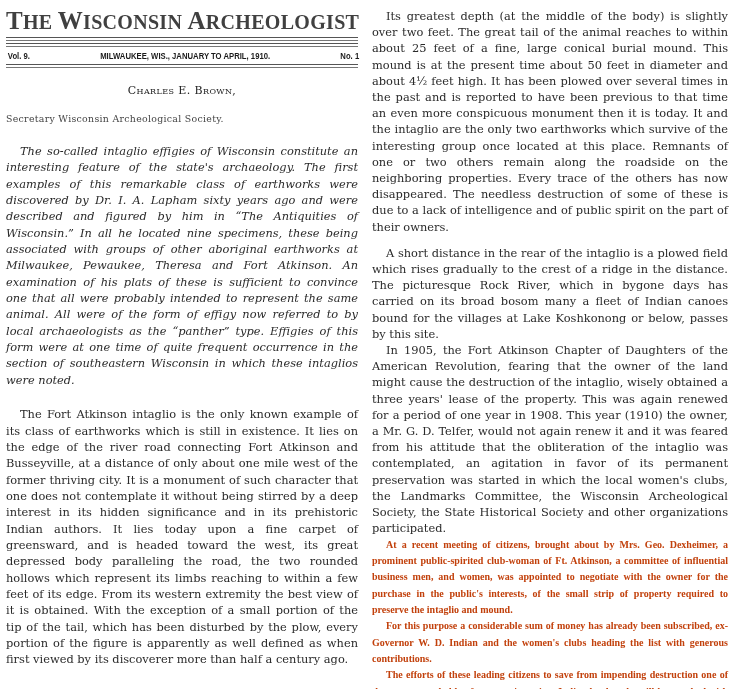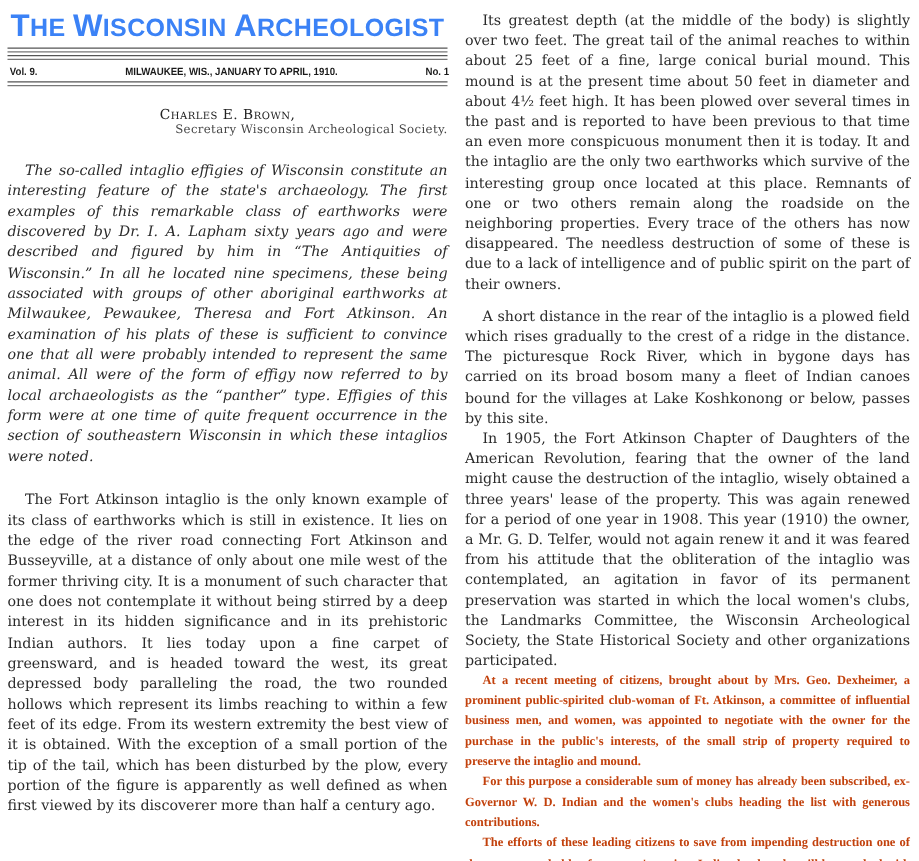--- a/index.html
+++ b/index.html
@@ -22,27 +22,27 @@
     .col-left {
       left: 6px;
       width: 352px;
     }
     .col-right {
       left: 372px;
       width: 356px;
     }
     .masthead-title {
       margin-top: 8px;
-      font-family: Liberation Sans, sans-serif;
+      font-family: Liberation Serif, serif;
       font-weight: bold;
       font-size: 25px;
       letter-spacing: 0.3px;
       text-align: center;
       line-height: 26px;
-      color: #3b82f6;
+      color: #404040;
       white-space: nowrap;
     }
     .masthead-title .sc { font-size: 20px; }
     .rule-double {
       border-top: 1px solid #555;
       border-bottom: 1px solid #777;
       height: 2px;
       margin: 2px 0 0 0;
     }
     .subtitle {
@@ -78,23 +78,23 @@
     }
     .author {
       text-align: center;
       font-size: 11px;
       margin-top: 16px;
       letter-spacing: 0.4px;
       color: #222;
       font-variant: small-caps;
     }
     .author-role {
-      text-align: right;
+      text-align: left;
       font-size: 9.4px;
-      margin-top: 0;
+      margin-top: 16px;
       color: #444;
       letter-spacing: 0.3px;
     }
     p.para {
       margin: 0;
       font-size: 11.4px;
       line-height: 16.35px;
       text-align: justify;
       text-indent: 14px;
       color: #2a2a2a;

